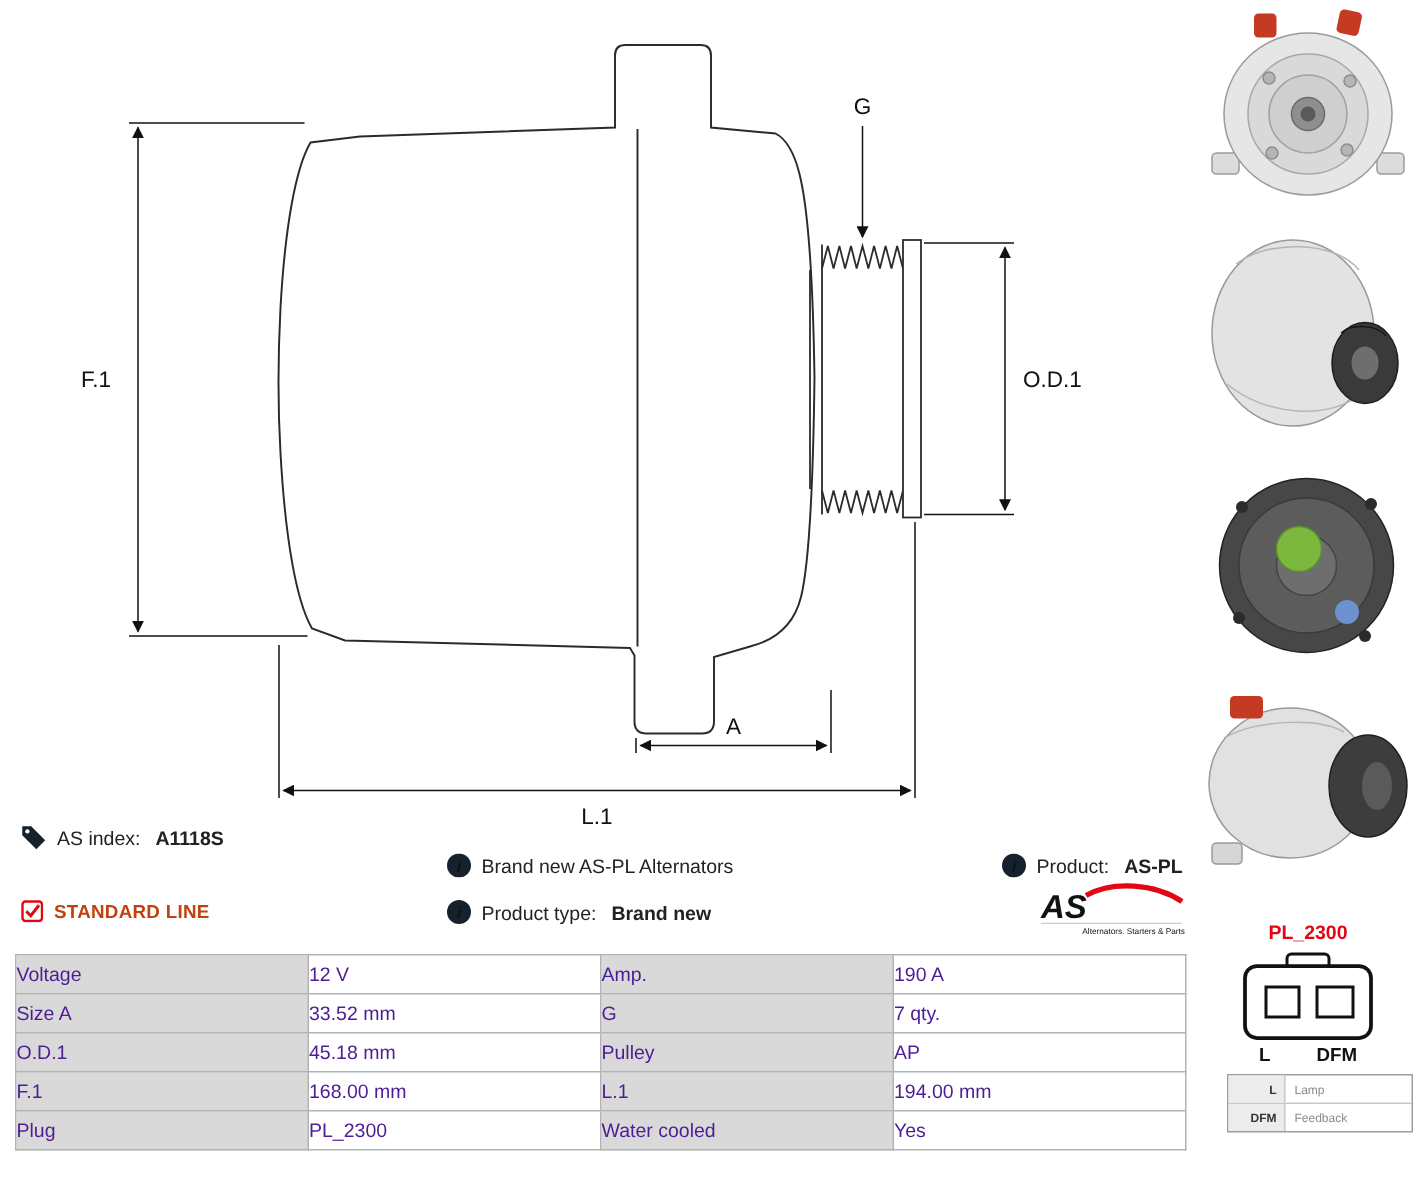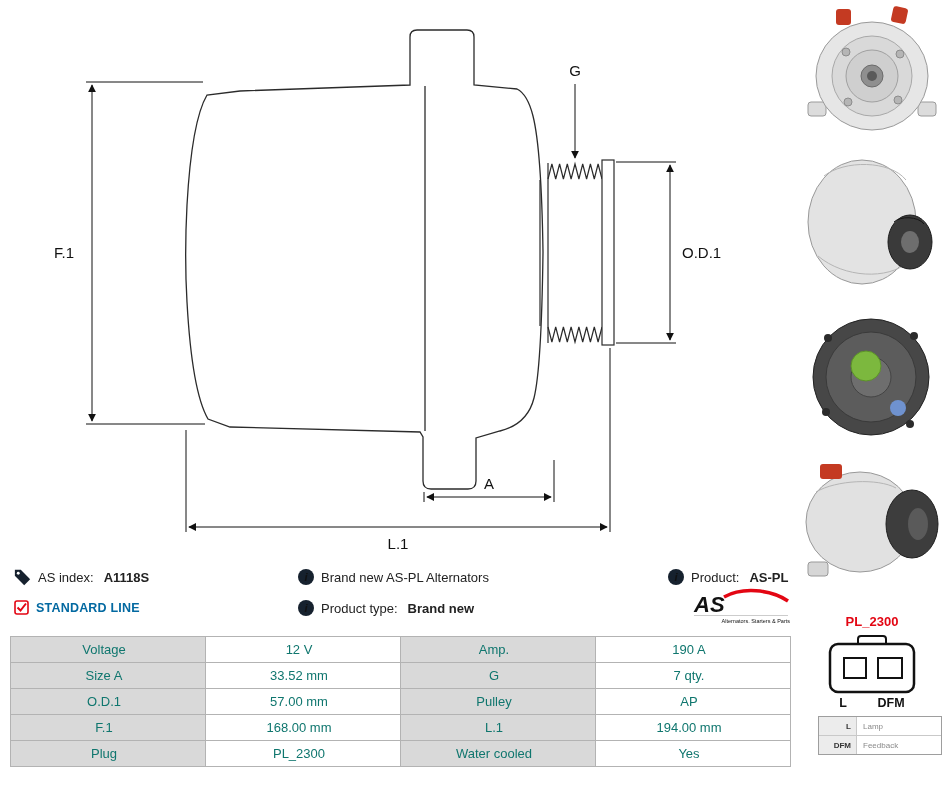--- a/index.html
+++ b/index.html
@@ -5,26 +5,26 @@
   html,body{margin:0;padding:0;background:#fff;}
   #page{position:relative;width:944px;height:786px;background:#fff;overflow:hidden;
         font-family:"Liberation Sans",sans-serif;color:#1a1a1a;}
   svg text{font-family:"Liberation Sans",sans-serif;fill:#111;}
   .abs{position:absolute;}
 
   
   .info-item{position:absolute;display:flex;align-items:center;gap:7px;font-size:13px;color:#222;white-space:nowrap;}
   .info-item .lbl{margin-right:3px;}
   .info-item b{font-weight:bold;}
-  .red-bold{color:#0369a1;font-weight:bold;font-size:12.5px;letter-spacing:.2px;}
+  .red-bold{color:#c2410c;font-weight:bold;font-size:12.5px;letter-spacing:.2px;}
 
   
   table.spec{position:absolute;left:10px;top:636px;border-collapse:collapse;}
   table.spec td{width:195px;height:26px;border:1px solid #b3b3b3;font-size:13px;
-    text-align:center;padding:0 8px 0 0;box-sizing:border-box;color:#0f766e;}
+    text-align:left;padding:0 8px 0 0;box-sizing:border-box;color:#4c1d95;}
   td.lab{background:#d9d9d9;}
   td.val{background:#fff;}
 
   
   .plug-name{position:absolute;left:800px;top:614px;width:144px;text-align:center;
     color:#e30613;font-weight:bold;font-size:13px;}
   .pin-labels{position:absolute;left:824px;top:696px;width:96px;display:flex;
     justify-content:space-around;font-weight:bold;font-size:12.5px;color:#111;}
   .legend{position:absolute;left:818px;top:716px;width:124px;border:1px solid #9e9e9e;
     font-size:8px;box-sizing:border-box;background:#fff;}
@@ -134,21 +134,21 @@
 
   <svg class="abs" style="left:800px;top:458px" width="142" height="126" viewBox="0 0 142 126">
     <ellipse cx="60" cy="64" rx="54" ry="50" fill="#e1e1e1" stroke="#999"></ellipse>
     <ellipse cx="112" cy="66" rx="26" ry="34" fill="#3d3d3d" stroke="#1f1f1f"></ellipse>
     <ellipse cx="118" cy="66" rx="10" ry="16" fill="#5a5a5a"></ellipse>
     <rect x="20" y="6" width="22" height="15" rx="3" fill="#c43a22"></rect>
     <path d="M16 34 C 36 22 78 20 96 30" stroke="#b5b5b5" fill="none"></path>
     <rect x="8" y="104" width="20" height="14" rx="3" fill="#d6d6d6" stroke="#999"></rect>
   </svg>
 
-  <div class="info-item" style="left:14px;top:569px">
+  <div class="info-item" style="left:14px;top:550px">
     <svg width="17" height="17" viewBox="0 0 20 20">
       <path d="M1 8 V1 h7 l11 11 -7 7 z" fill="#16212e"></path>
       <circle cx="5" cy="5" r="1.7" fill="#fff"></circle>
     </svg>
     <span class="lbl">AS index:</span>
     <b>A1118S</b>
   </div>
 
   <div class="info-item" style="left:298px;top:569px">
     <svg width="16" height="16" viewBox="0 0 16 16">
@@ -200,21 +200,21 @@
         <td class="val">190 A</td>
       </tr>
       <tr>
         <td class="lab">Size A</td>
         <td class="val">33.52 mm</td>
         <td class="lab">G</td>
         <td class="val">7 qty.</td>
       </tr>
       <tr>
         <td class="lab">O.D.1</td>
-        <td class="val">57.00 mm</td>
+        <td class="val">45.18 mm</td>
         <td class="lab">Pulley</td>
         <td class="val">AP</td>
       </tr>
       <tr>
         <td class="lab">F.1</td>
         <td class="val">168.00 mm</td>
         <td class="lab">L.1</td>
         <td class="val">194.00 mm</td>
       </tr>
       <tr>

